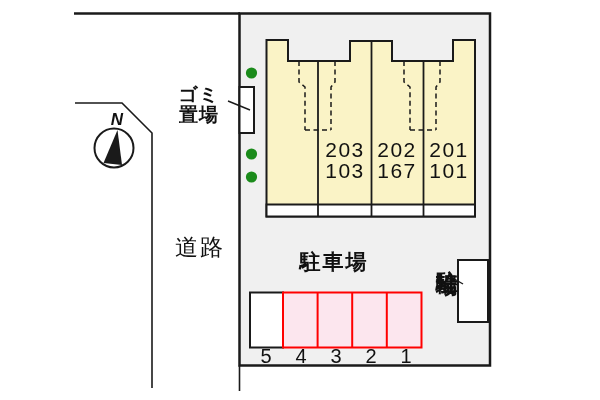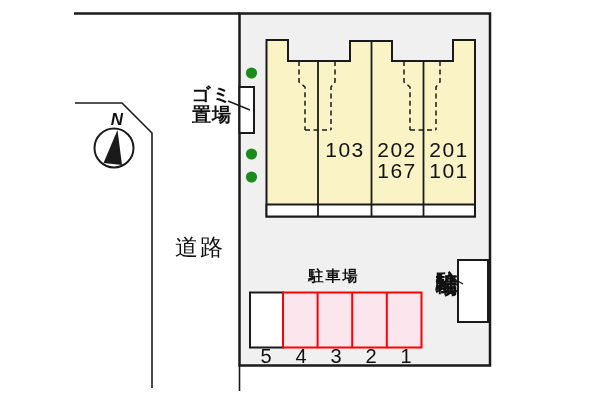--- a/index.html
+++ b/index.html
@@ -11,32 +11,32 @@
   .txt{position:absolute;white-space:nowrap;}
   .compass-n{
     left:104px;top:110px;width:26px;text-align:center;
     font-size:17px;font-weight:bold;font-style:italic;
   }
   .road-label{
     left:172px;top:232px;width:56px;text-align:center;
     font-size:23px;letter-spacing:2px;font-weight:500;font-family:Liberation Mono, monospace;
   }
   .garbage-label{
-    left:189px;top:85px;width:46px;text-align:center;
+    left:176px;top:85px;width:46px;text-align:center;
     font-size:19px;line-height:20px;font-weight:bold;letter-spacing:1px;
   }
   .unit-label{
     top:139px;width:56px;text-align:center;
     font-size:21px;line-height:21px;letter-spacing:1.5px;
   }
   .unit-label span{display:block;}
   .u0{left:264px;} .u1{left:317px;} .u2{left:369px;} .u3{left:421px;}
   .parking-label{
-    left:274px;top:267px;width:120px;text-align:center;
-    font-size:15px;font-weight:bold;letter-spacing:2px;
+    left:274px;top:248px;width:120px;text-align:center;
+    font-size:21px;font-weight:bold;letter-spacing:2px;
   }
   .stall-num{
     top:346px;width:24px;text-align:center;font-size:20px;line-height:20px;
   }
   .s0{left:254px;} .s1{left:289px;} .s2{left:324px;} .s3{left:359px;} .s4{left:394px;}
   .bicycle-label{
     left:432px;top:252px;height:80px;
     writing-mode:vertical-rl;text-orientation:upright;
     font-size:22px;font-weight:bold;letter-spacing:2px;
   }
@@ -94,20 +94,21 @@
   <div class="txt road-label">道路</div>
 
   <div class="txt garbage-label">
     <span>ゴミ</span><br>
     <span>置場</span>
   </div>
 
   <div class="txt unit-label u0">
   </div>
   <div class="txt unit-label u1">
+    <span>203</span>
     <span>103</span>
   </div>
   <div class="txt unit-label u2">
     <span>202</span>
     <span>167</span>
   </div>
   <div class="txt unit-label u3">
     <span>201</span>
     <span>101</span>
   </div>

